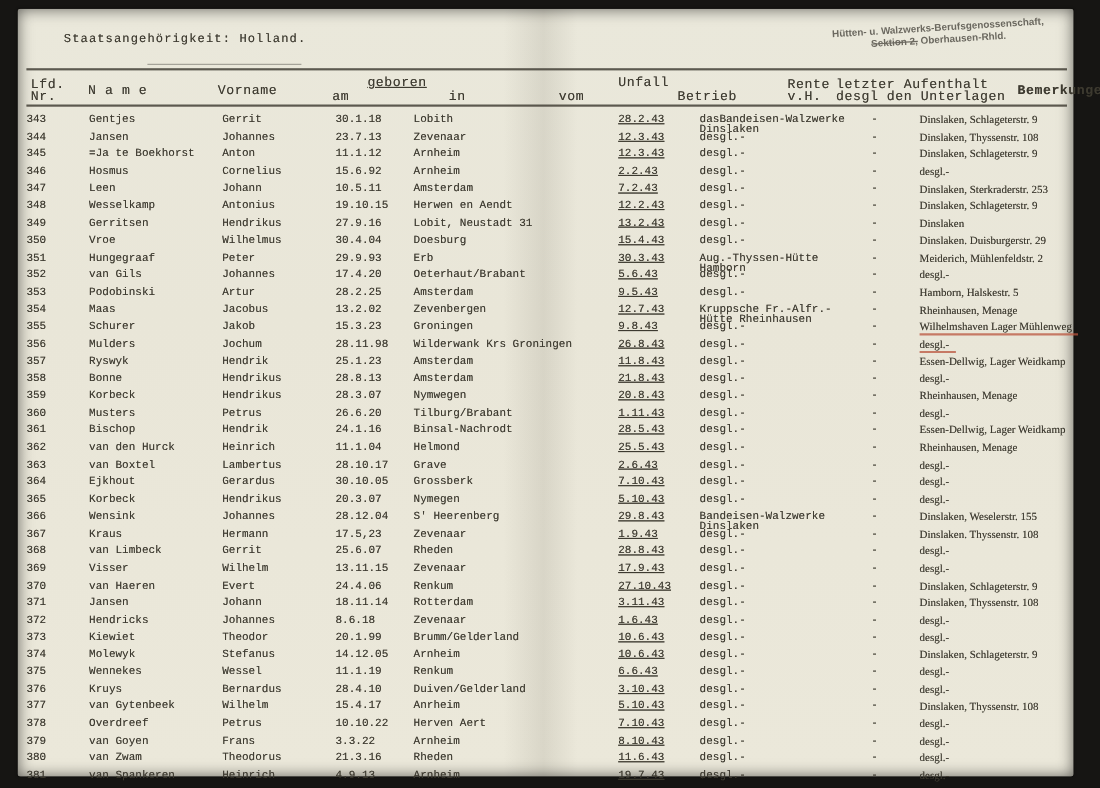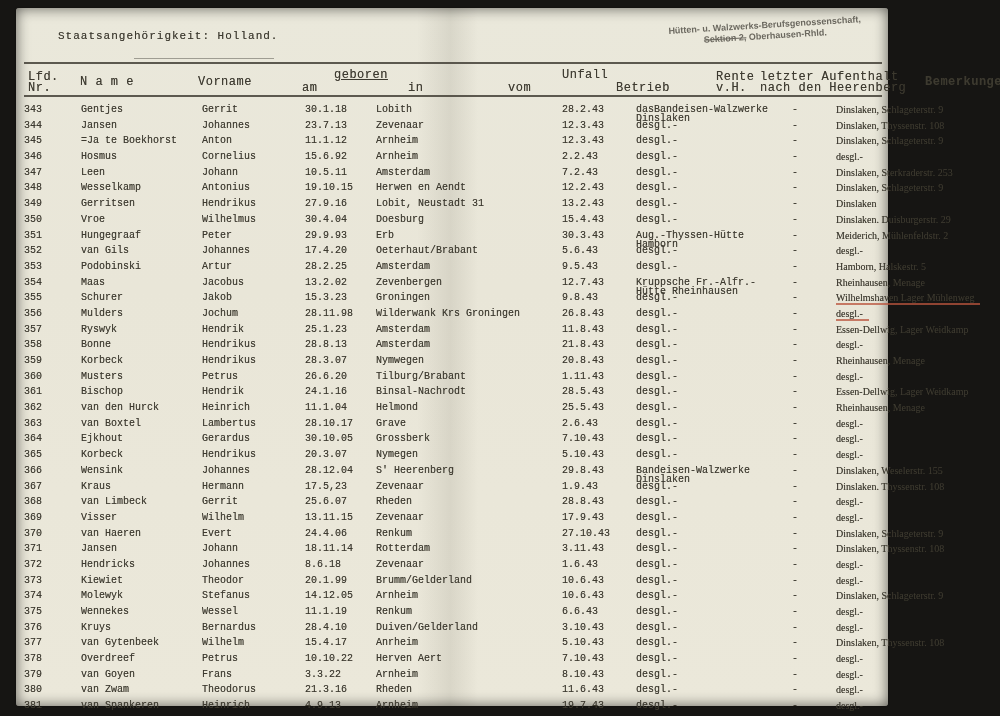--- a/index.html
+++ b/index.html
@@ -2,21 +2,21 @@
 <html><head>
 <meta charset="utf-8">
 <style>
   html,body{margin:0;padding:0;}
   body{
     width:1000px;height:716px;position:relative;overflow:hidden;
     background:#161513;
     font-family:"Liberation Mono","DejaVu Sans Mono",monospace;
   }
   .page{
-    position:absolute;left:16px;top:8px;width:872px;height:698px;
+    position:absolute;left:16px;top:8px;width:960px;height:698px;
     background:
       linear-gradient(90deg, rgba(0,0,0,0) 46%, rgba(60,55,40,0.10) 49.8%, rgba(0,0,0,0) 53%),
       linear-gradient(180deg,#eae8db 0%,#e9e6d8 40%,#ebe8da 100%);
     border-radius:3px;
     box-shadow:0 0 14px rgba(0,0,0,0.6) inset, 0 0 2px rgba(0,0,0,0.4);
     color:#3d3a30;
   }
   .typed{color:#3d3a30;text-shadow:0 0 0.4px rgba(50,45,35,0.55);}
   .title{position:absolute;left:42px;top:22px;font-size:11px;letter-spacing:1px;}
   .stamp{
@@ -33,21 +33,21 @@
   .hdr{position:absolute;font-size:12px;letter-spacing:.5px;white-space:pre;}
   
   .rows{position:absolute;left:8px;top:95px;right:0;}
   .row{display:flex;height:15.7px;font-size:10px;line-height:13px;white-space:pre;align-items:flex-start;gap:11px;}
   .c{flex:0 0 auto;overflow:visible;}
   .c-nr{width:46px;}
   .c-name{width:110px;}
   .c-vorname{width:92px;}
   .c-gebam{width:60px;}
   .c-gebin{width:175px;}
-  .c-vom{width:63px;}
+  .c-vom{width:63px;text-decoration:underline;}
   .c-betrieb{width:145px;}
   .c-rente{width:33px;}
   .c-aufenthalt{width:230px;font-family:Liberation Serif, serif;}
   .c-bemerk{flex:1 1 auto;}
   .l2{display:block;height:0;line-height:10px;margin-top:-2px;overflow:visible;}
   .redline{border-bottom:2px solid rgba(186,84,62,0.75);padding-right:6px;}
 </style>
 </head>
 <body>
 
@@ -70,21 +70,21 @@
     <div class="hdr typed" style="left:182px;top:67px;">Vorname</div>
     <div class="hdr typed" style="left:318px;top:60px;text-decoration:underline;">geboren</div>
     <div class="hdr typed" style="left:286px;top:73px;">am</div>
     <div class="hdr typed" style="left:392px;top:73px;">in</div>
     <div class="hdr typed" style="left:546px;top:60px;">Unfall</div>
     <div class="hdr typed" style="left:492px;top:73px;">vom</div>
     <div class="hdr typed" style="left:600px;top:73px;">Betrieb</div>
     <div class="hdr typed" style="left:700px;top:62px;">Rente</div>
     <div class="hdr typed" style="left:700px;top:73px;">v.H.</div>
     <div class="hdr typed" style="left:744px;top:62px;">letzter Aufenthalt</div>
-    <div class="hdr typed" style="left:744px;top:73px;">nach den Heerenberg</div>
+    <div class="hdr typed" style="left:744px;top:73px;">desgl den Unterlagen</div>
     <div class="hdr typed" style="left:909px;top:67px;font-weight:bold;">Bemerkungen</div>
   </div>
 
   <div class="rule rule-header"></div>
 
   <div class="rows typed">
       <div class="row"><span class="c c-nr">343</span><span class="c c-name">Gentjes</span><span class="c c-vorname">Gerrit</span><span class="c c-gebam">30.1.18</span><span class="c c-gebin">Lobith</span><span class="c c-vom">28.2.43</span><span class="c c-betrieb"><span>dasBandeisen-Walzwerke</span><span class="l2">Dinslaken</span></span><span class="c c-rente">-</span><span class="c c-aufenthalt"><span>Dinslaken, Schlageterstr. 9</span></span><span class="c c-bemerk"></span></div>
       <div class="row"><span class="c c-nr">344</span><span class="c c-name">Jansen</span><span class="c c-vorname">Johannes</span><span class="c c-gebam">23.7.13</span><span class="c c-gebin">Zevenaar</span><span class="c c-vom">12.3.43</span><span class="c c-betrieb"><span>desgl.-</span></span><span class="c c-rente">-</span><span class="c c-aufenthalt"><span>Dinslaken, Thyssenstr. 108</span></span><span class="c c-bemerk"></span></div>
       <div class="row"><span class="c c-nr">345</span><span class="c c-name">=Ja te Boekhorst</span><span class="c c-vorname">Anton</span><span class="c c-gebam">11.1.12</span><span class="c c-gebin">Arnheim</span><span class="c c-vom">12.3.43</span><span class="c c-betrieb"><span>desgl.-</span></span><span class="c c-rente">-</span><span class="c c-aufenthalt"><span>Dinslaken, Schlageterstr. 9</span></span><span class="c c-bemerk"></span></div>
       <div class="row"><span class="c c-nr">346</span><span class="c c-name">Hosmus</span><span class="c c-vorname">Cornelius</span><span class="c c-gebam">15.6.92</span><span class="c c-gebin">Arnheim</span><span class="c c-vom">2.2.43</span><span class="c c-betrieb"><span>desgl.-</span></span><span class="c c-rente">-</span><span class="c c-aufenthalt"><span>desgl.-</span></span><span class="c c-bemerk"></span></div>

